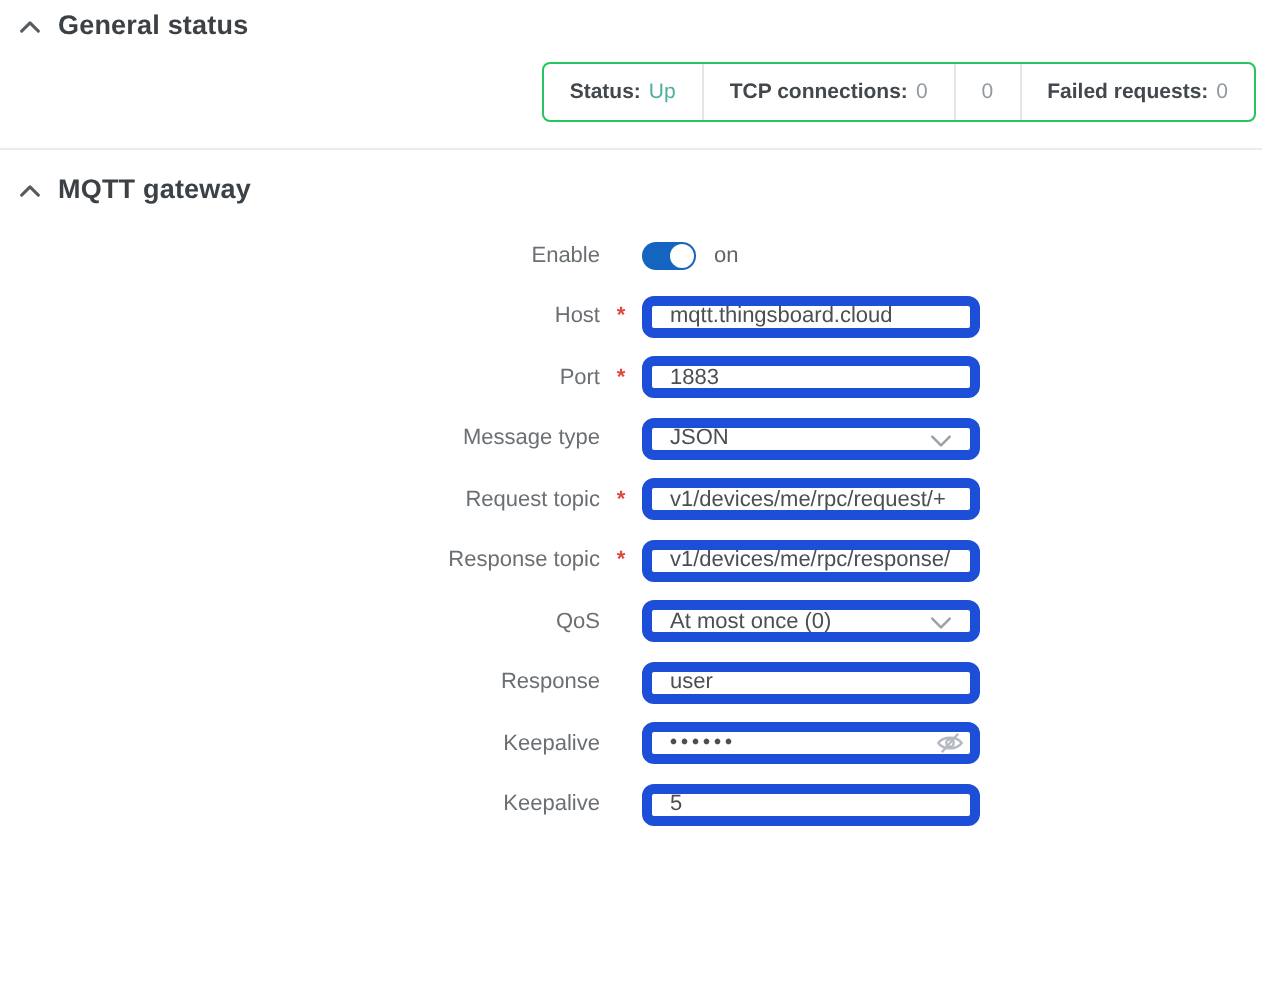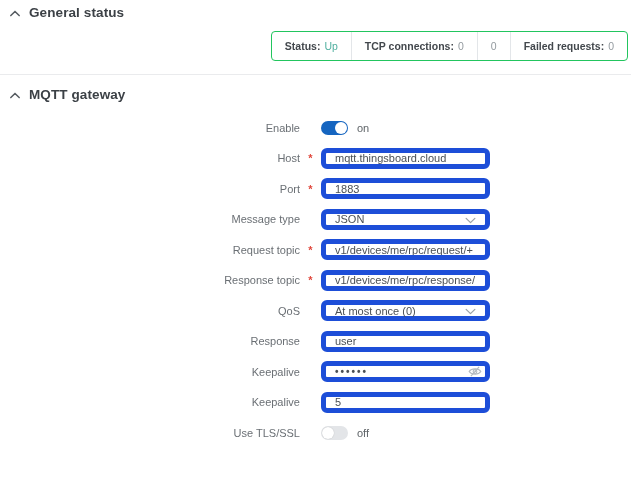--- a/index.html
+++ b/index.html
@@ -232,23 +232,15 @@
       </div>
     </div>
 
 
     <div class="row">
       <label class="flabel">Keepalive</label>
       <span class="req"></span>
       <input class="field-input" value="5" style="">
     </div>
 
-    <div class="row">
-      <label class="flabel">Use TLS/SSL</label>
-      <span class="req"></span>
-      <div class="toggle off">
-          <div class="knob"></div>
-        </div>
-      <span class="toggle-state">off</span>
-    </div>
 
   </div>
 </div>
 
 </body></html>

